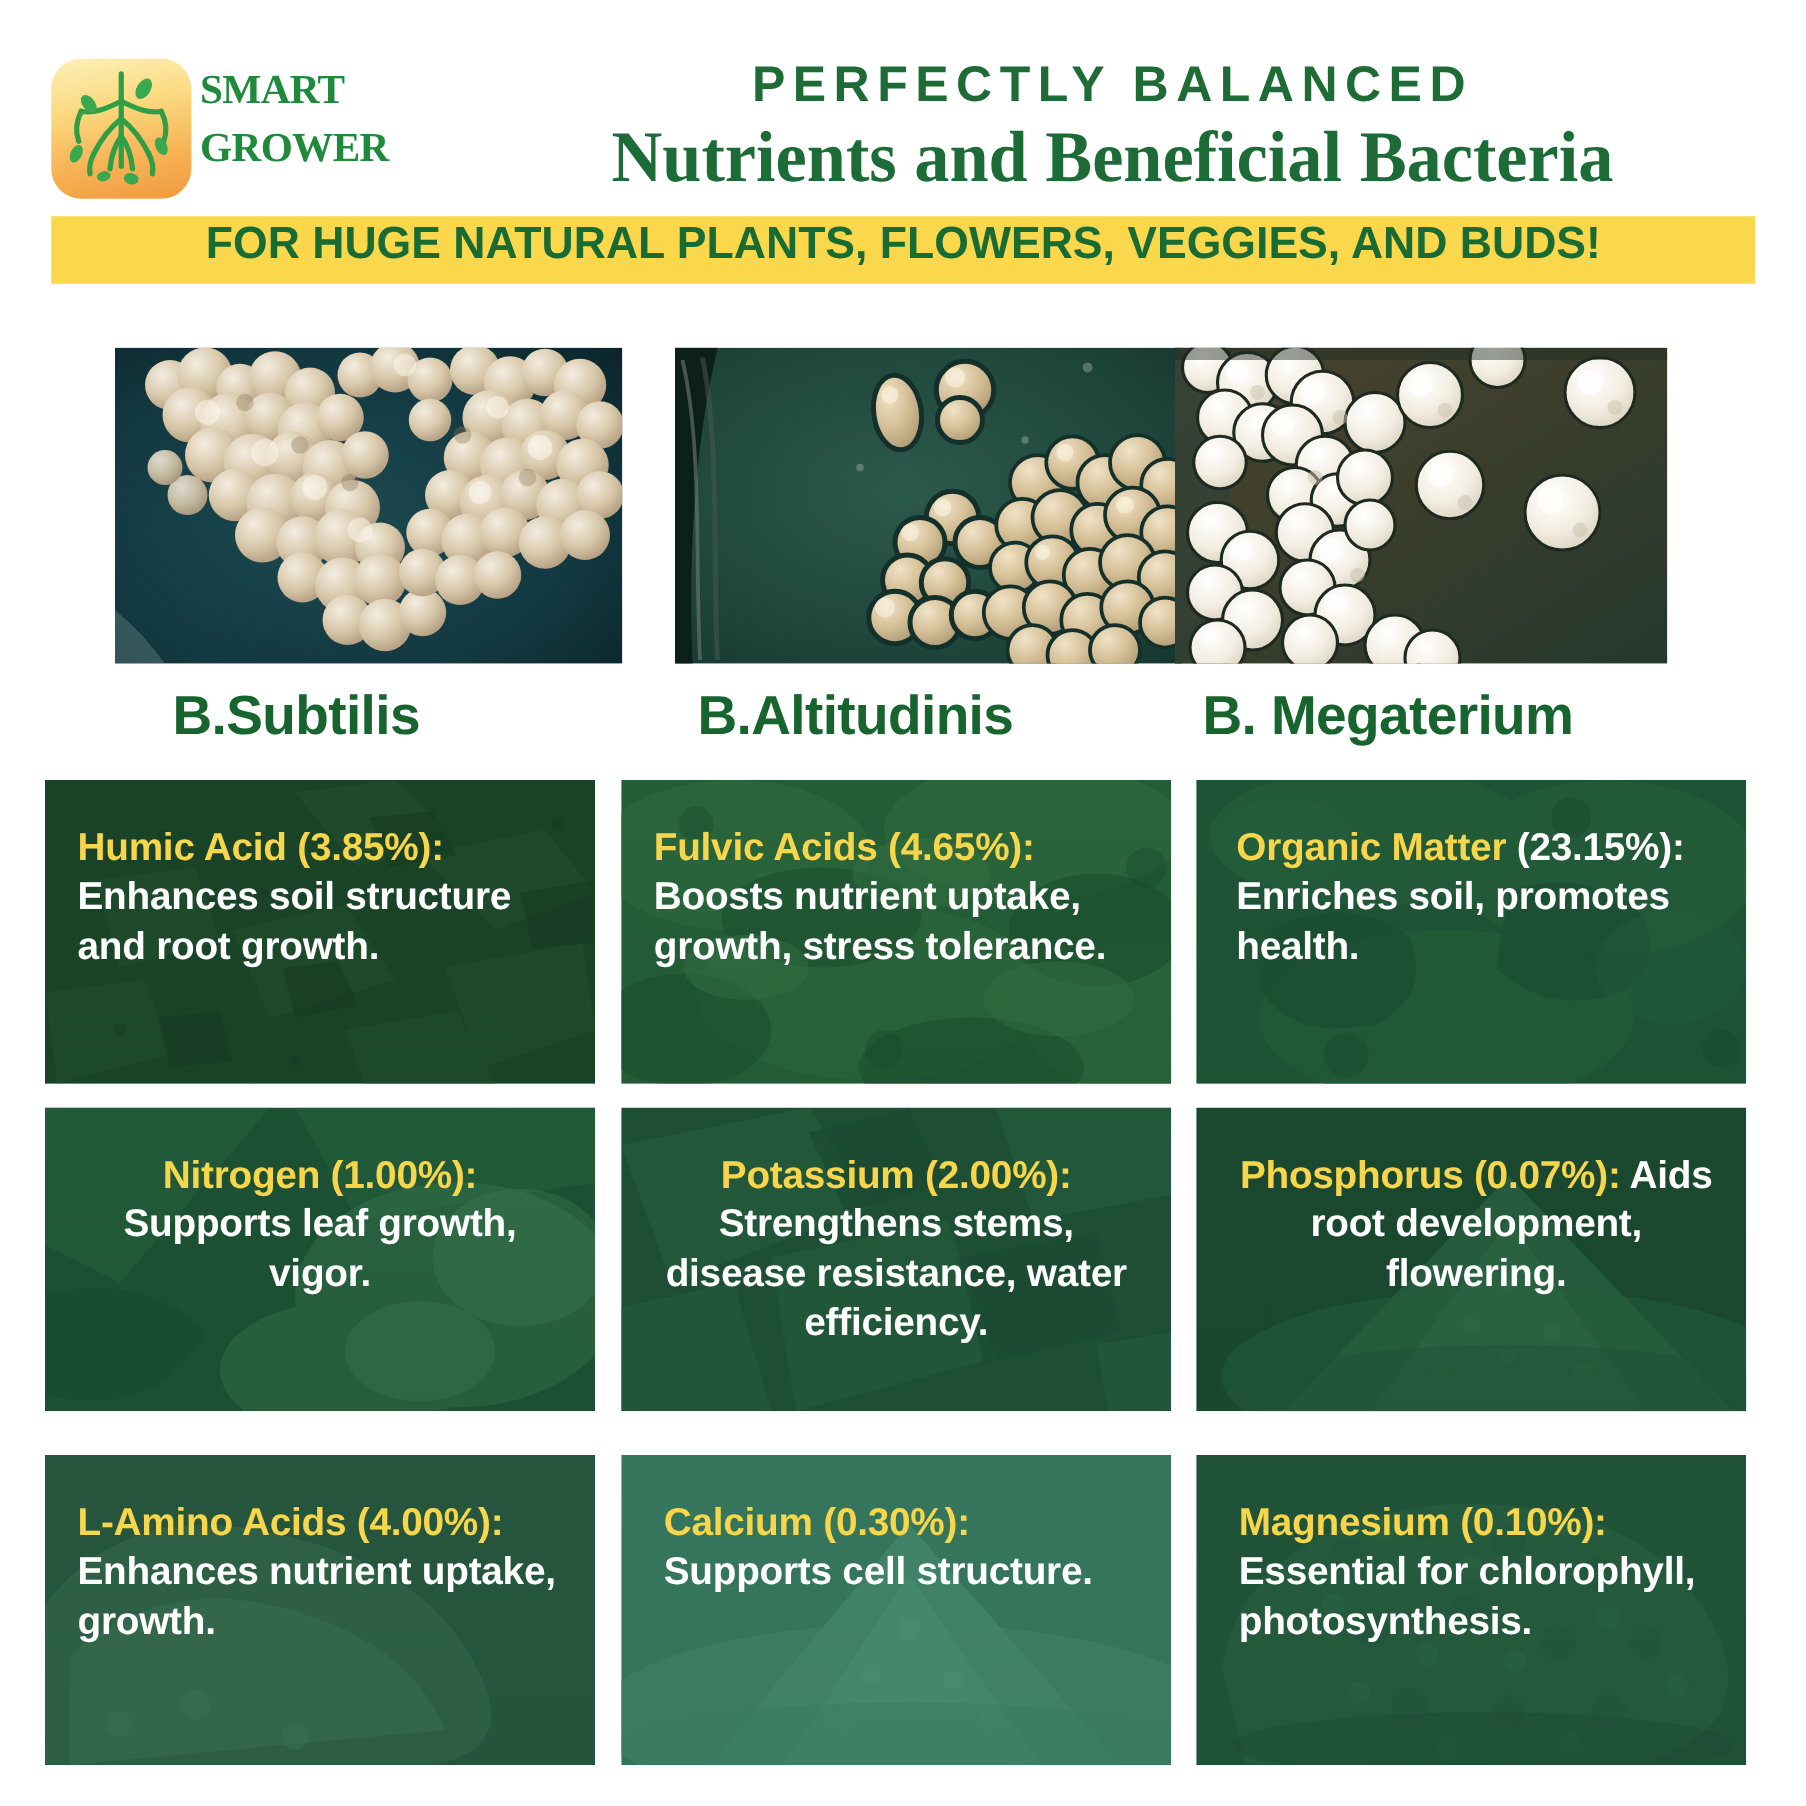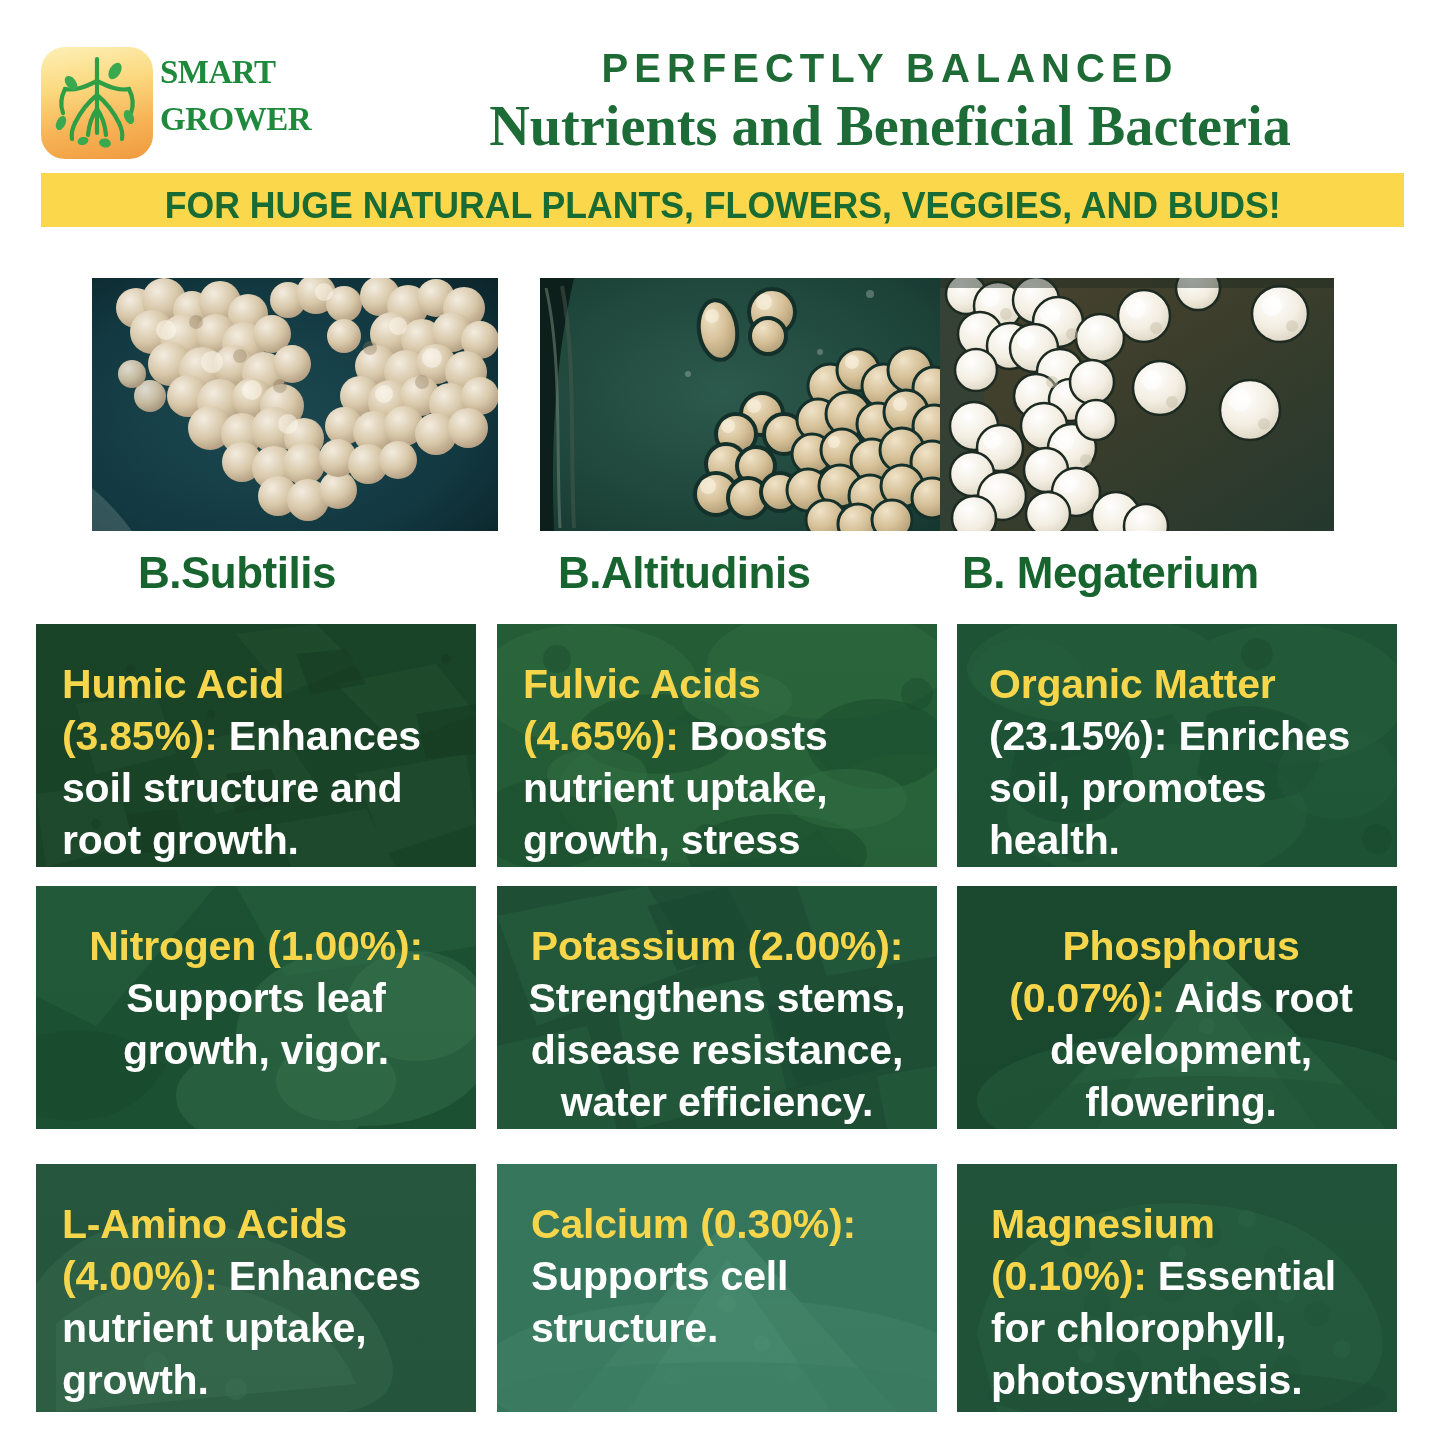--- a/index.html
+++ b/index.html
@@ -49,21 +49,21 @@
     font-size:58px; font-weight:bold;
     font-family:"Liberation Serif", serif;
     transform:scaleX(0.97); transform-origin:center top;
     white-space:nowrap;
   }
 
   
   .banner{
     position:absolute; left:41px; top:173px; width:1363px; height:54px;
     background:#fbd74b;
-    display:flex; align-items:flex-end; justify-content:center;
+    display:flex; align-items:flex-start; justify-content:center;
   }
   .banner-text{
     color:#176b33; font-size:36px; font-weight:bold;
     letter-spacing:0px; white-space:nowrap;
     transform:scaleX(0.99);
     font-family:"Liberation Sans", sans-serif;
   }
 
   
   .photo-row{position:absolute; left:0; top:278px; width:1445px; height:255px;}
@@ -92,21 +92,21 @@
   .card{
     position:absolute;
     width:440px; overflow:hidden;
     box-sizing:border-box;
   }
   .card .bgimg{position:absolute;left:0;top:0;width:100%;height:100%;}
   .card .tint{position:absolute;left:0;top:0;width:100%;height:100%;}
   .card .txt{
     position:relative; z-index:3;
     padding:34px 26px 10px 26px;
-    font-size:41px; line-height:1.27;
+    font-size:31px; line-height:1.27;
     font-weight:bold; color:#ffffff;
     font-family:"Liberation Sans", sans-serif;
     letter-spacing:-0.2px;
   }
   .card .hl{color:#f7d64b;}
 
   
   .col1{left:36px;}
   .col2{left:497px;}
   .col3{left:957px;}

